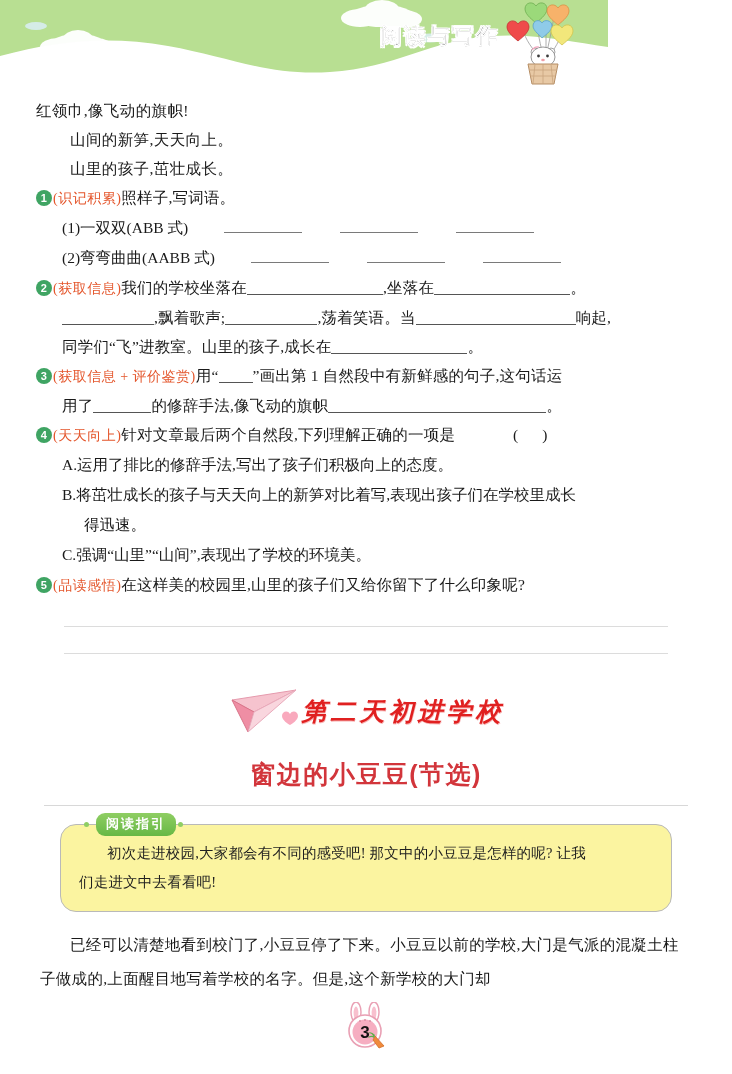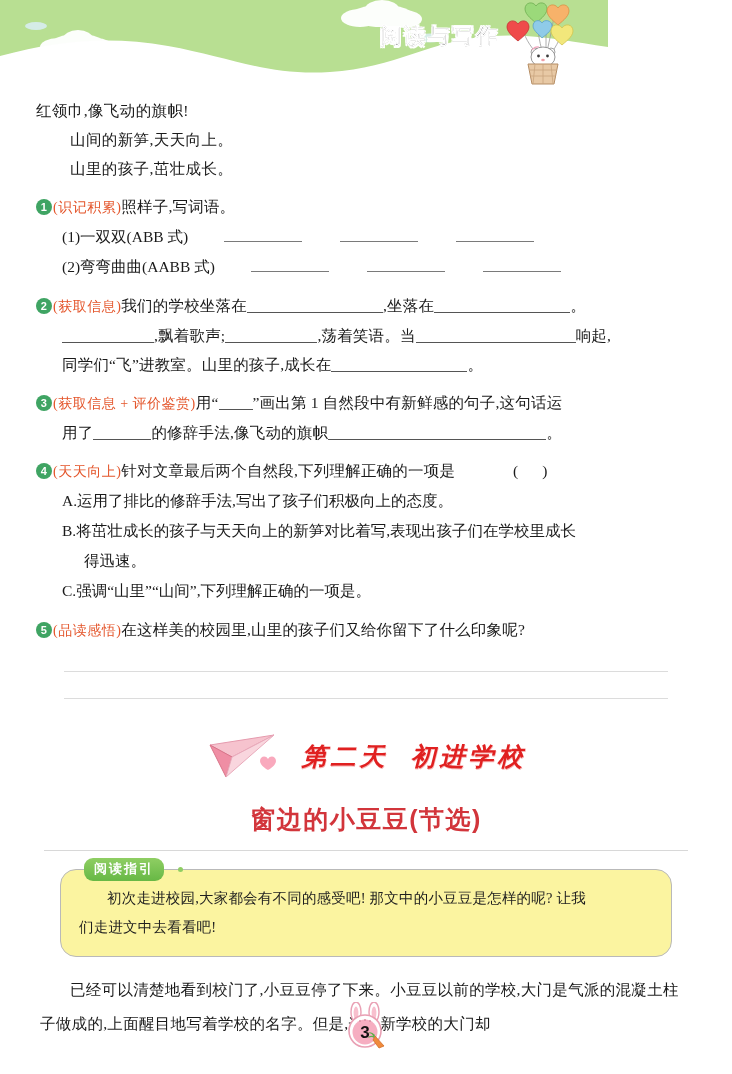--- a/index.html
+++ b/index.html
@@ -60,21 +60,20 @@
   .poem-line {
     font-size: 15.5px;
     line-height: 29px;
     letter-spacing: 0.4px;
   }
   .poem-line.first { margin-top: 8px; }
   .poem-line.indent { padding-left: 34px; }
 
   
   .q {
-    margin-top: 9px;
     font-size: 15.5px;
     line-height: 29px;
     letter-spacing: 0.2px;
   }
   .qnum {
     display: inline-block;
     width: 16px;
     height: 16px;
     line-height: 16px;
     border-radius: 50%;
@@ -142,21 +141,21 @@
     background: #dcdcdc;
     margin: 26px 28px 0 28px;
   }
 
   
   .day-head {
     margin-top: 32px;
     display: flex;
     align-items: center;
     justify-content: center;
-    gap: 22px;
+    gap: 0;
   }
   .plane { width: 74px; height: 50px; display:block; }
   .day-title {
     font-family: "Liberation Sans", "DejaVu Sans", sans-serif;
     font-size: 25px;
     font-weight: bold;
     color: #e02020;
     letter-spacing: 4px;
     font-style: italic;
     text-shadow: 0.5px 0.5px 0 #f7b4b4;
@@ -178,21 +177,21 @@
     margin: 14px 8px 0 8px;
   }
 
   
   .guide-wrap {
     position: relative;
     margin: 18px 24px 0 24px;
   }
   .guide-badge {
     position: absolute;
-    left: 24px;
+    left: 36px;
     top: -11px;
     background: linear-gradient(180deg,#8fce63 0%,#67b845 100%);
     color: #ffffff;
     font-family: "Liberation Sans", "DejaVu Sans", sans-serif;
     font-size: 13px;
     font-weight: bold;
     letter-spacing: 2px;
     padding: 2px 10px 3px 10px;
     border-radius: 9px;
     z-index: 3;
@@ -373,21 +372,21 @@
     <span class="qnum">4</span><span class="tag">(天天向上)</span><span>针对文章最后两个自然段,下列理解正确的一项是</span><span style="display:inline-block;width:58px"></span><span class="paren-blank">(      )</span>
   </div>
   <div class="opt">
     <span>A.</span><span>运用了排比的修辞手法,写出了孩子们积极向上的态度。</span>
   </div>
   <div class="opt">
     <span>B.</span><span>将茁壮成长的孩子与天天向上的新笋对比着写,表现出孩子们在学校里成长</span>
   </div>
   <div class="opt opt-cont">得迅速。</div>
   <div class="opt">
-    <span>C.</span><span>强调“山里”“山间”,下列理解正确的一项是。</span>
+    <span>C.</span><span>强调“山里”“山间”,表现出了学校的环境美。</span>
   </div>
 
   <div class="q">
     <span class="qnum">5</span><span class="tag">(品读感悟)</span><span>在这样美的校园里,山里的孩子们又给你留下了什么印象呢?</span>
   </div>
   <div class="answer-rule"></div>
   <div class="answer-rule"></div>
 
   <div class="day-head">
     <svg class="plane" viewBox="0 0 74 50">

